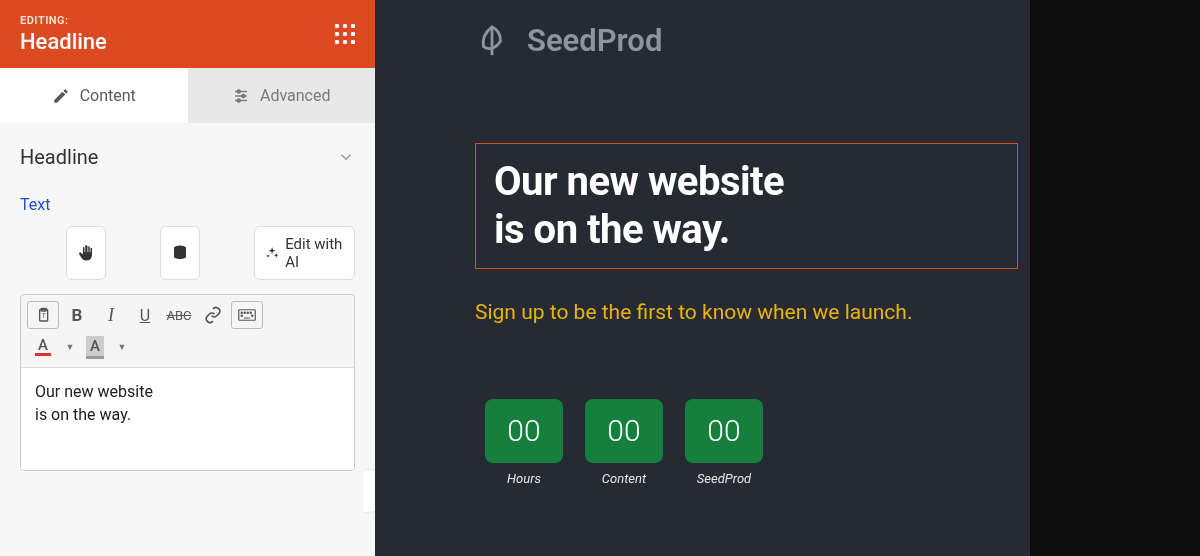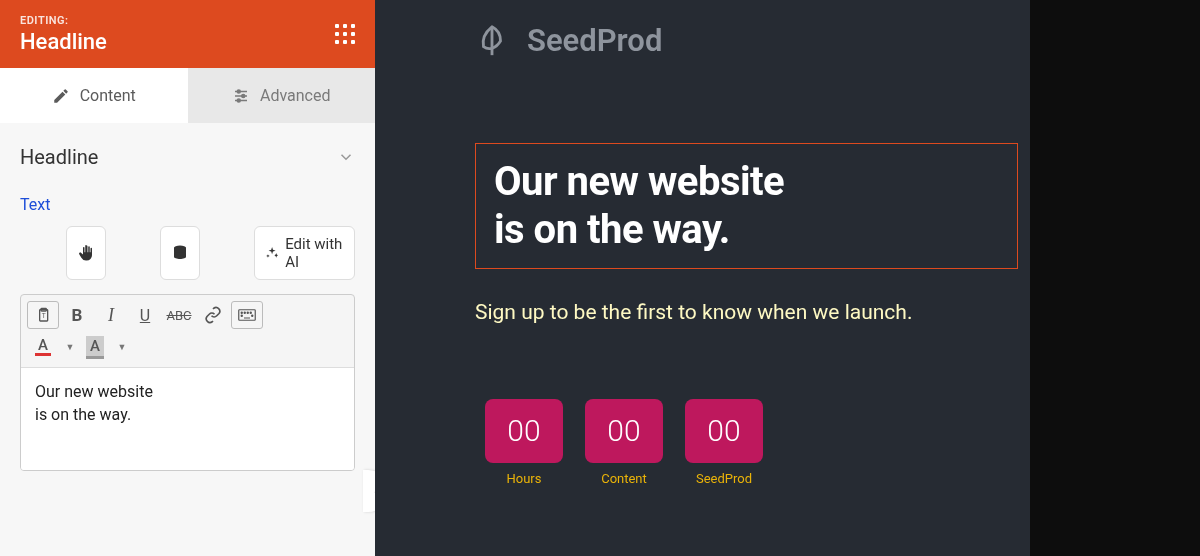--- a/index.html
+++ b/index.html
@@ -37,25 +37,25 @@
 .wysiwyg-text { background: #fff; padding: 12px 14px 44px; font-size: 16px; color: #222; line-height: 1.45; white-space: pre-line; border-top: 1px solid #ddd; }
 .collapse-handle { position: absolute; right: -14px; top: 470px; width: 26px; height: 42px; background: #fff; border-radius: 0 26px 26px 0; display: flex; align-items: center; justify-content: center; color: #888; cursor: pointer; box-shadow: 1px 0 3px rgba(0,0,0,.15); font-size: 14px; }
 .preview { flex: 1; background: #262b33; position: relative; padding: 14px 0 0 0; }
 .right-strip { position: absolute; right: 0; top: 0; bottom: 0; width: 170px; background: #0d0d0d; }
 .preview-inner { position: relative; z-index: 1; padding: 0 40px 0 100px; }
 .brand { display: flex; align-items: center; gap: 18px; color: #8e949d; margin-bottom: 84px; margin-top: 8px; }
 .brand svg { width: 34px; height: 34px; }
 .brand-name { font-size: 31px; font-weight: 600; }
 .headline-box { border: 1px solid #dd4a1f; padding: 14px 18px; width: 543px; }
 .headline-text { color: #fff; font-size: 40px; font-weight: 700; line-height: 1.2; letter-spacing: -0.5px; white-space: pre-line; }
-.subtext { color: #fef9c3; font-size: 21px; margin-top: 28px; line-height: 1.5; width: 500px; }
+.subtext { color: #eab308; font-size: 21px; margin-top: 28px; line-height: 1.5; width: 500px; }
 .countdown { display: flex; gap: 22px; margin-top: 70px; margin-left: 10px; }
 .cd-item { display: flex; flex-direction: column; align-items: center; gap: 8px; }
-.cd-box { background: #be185d; width: 78px; height: 64px; border-radius: 8px; display: flex; align-items: center; justify-content: center; color: #fff; font-size: 30px; font-weight: 300; }
-.cd-label { color: #eab308; font-size: 13px; }
+.cd-box { background: #15803d; width: 78px; height: 64px; border-radius: 8px; display: flex; align-items: center; justify-content: center; color: #fff; font-size: 30px; font-weight: 300; }
+.cd-label { color: #e5e5e5; font-size: 13px; font-style: italic; }
 </style>
 </head>
 <body>
 
 <div class="sidebar">
   <div class="editor-header">
     <div class="editor-header-left">
       <div class="editing-label">EDITING:</div>
       <div class="editing-title">Headline</div>
     </div>

